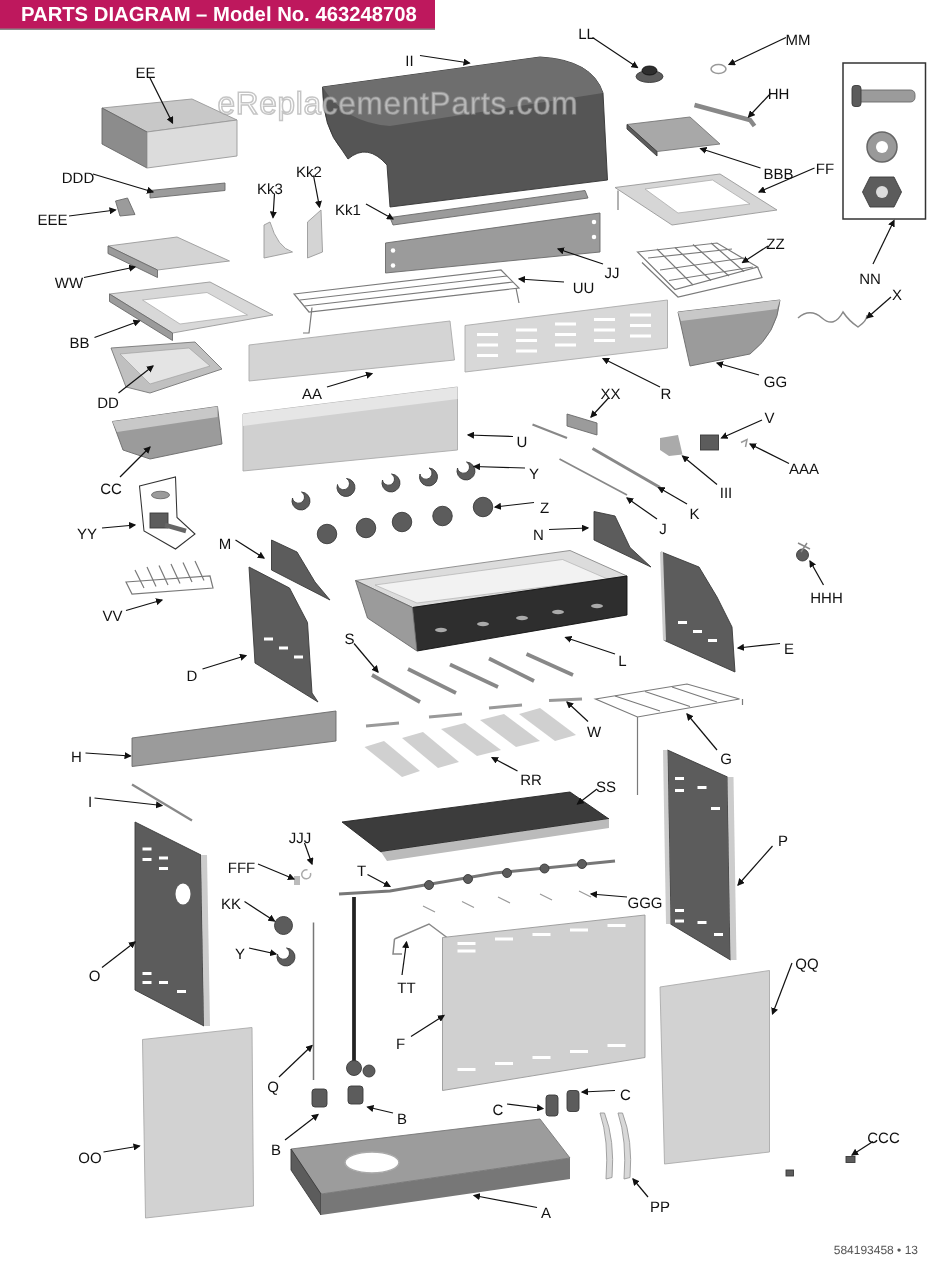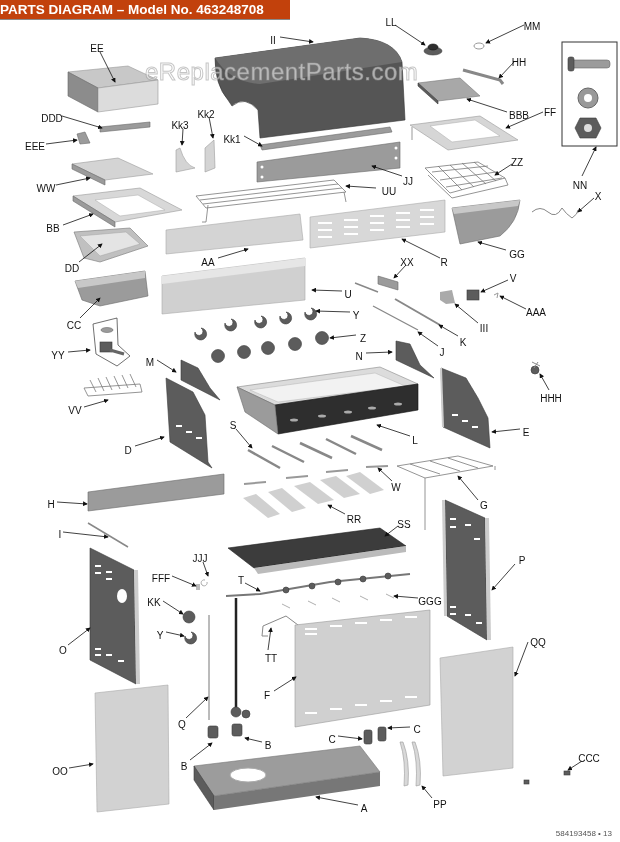--- a/index.html
+++ b/index.html
@@ -1,24 +1,24 @@
 <!DOCTYPE html>
 <html><head>
 <meta charset="utf-8">
 <style>
   html, body { margin: 0; padding: 0; background: #ffffff; }
   body { width: 620px; height: 842px; position: relative; overflow: hidden; font-family: "Liberation Sans", sans-serif; }
   .title-bar {
     position: absolute; left: 0; top: 0; width: 290px; height: 20px;
-    background: #c2410c; color: #ffffff; font-weight: bold; font-size: 13.5px;
-    line-height: 20px; padding-left: 0; box-sizing: border-box; white-space: nowrap;
+    background: #be185d; color: #ffffff; font-weight: bold; font-size: 13.5px;
+    line-height: 20px; padding-left: 14px; box-sizing: border-box; white-space: nowrap;
     border-bottom: 1px solid #8a8a8a;
   }
   .watermark {
-    position: absolute; left: 145px; top: 58px; font-size: 24px; color: rgba(255,255,255,0.55);
+    position: absolute; left: 145px; top: 58px; font-size: 21px; color: rgba(255,255,255,0.55);
     -webkit-text-stroke: 1px rgba(150,150,150,0.55); letter-spacing: 0.5px; white-space: nowrap;
     font-family: "Liberation Sans", sans-serif; pointer-events: none;
   }
   .footer {
     position: absolute; right: 8px; bottom: 4px; font-size: 8px; color: #555;
     font-family: "Liberation Sans", sans-serif;
   }
   svg#diagram { position: absolute; left: 0; top: 0; }
   .lbl { font-family: "Liberation Sans", sans-serif; font-size: 10px; fill: #111; }
   .ld { stroke: #111; stroke-width: 0.8; fill: none; }

